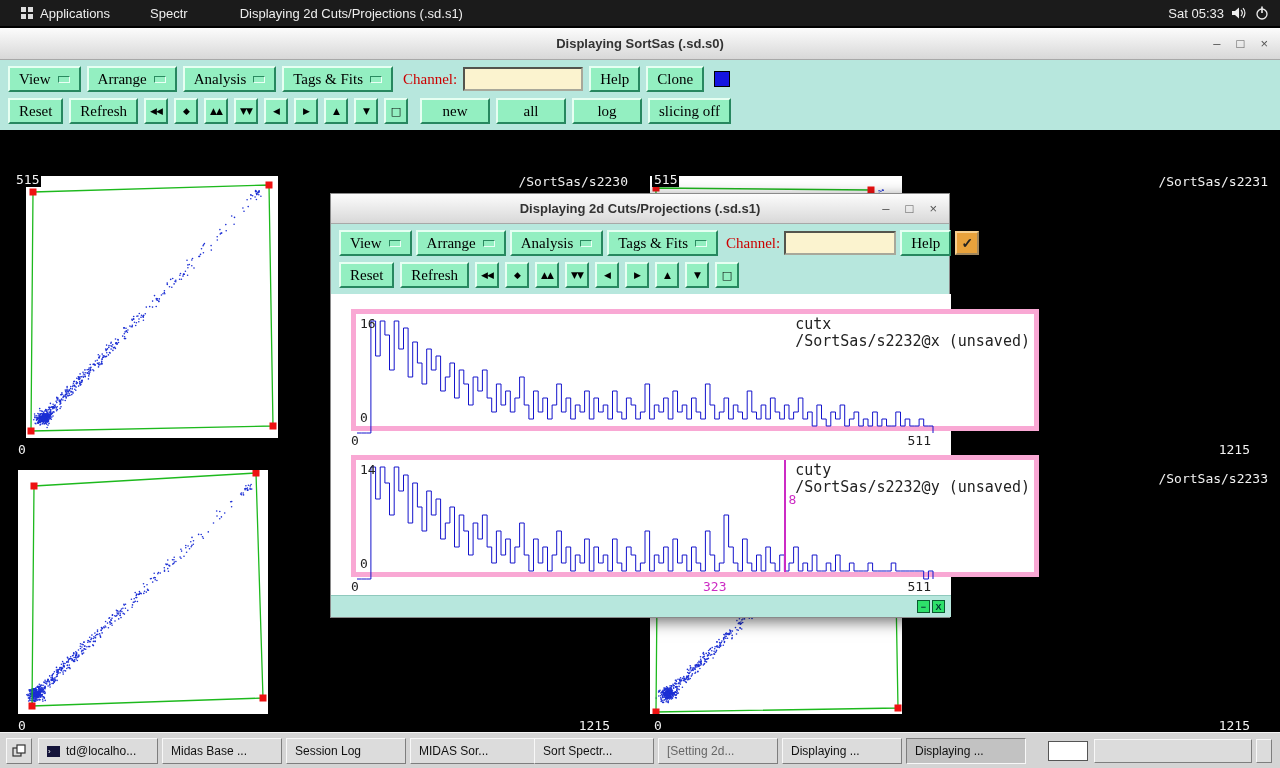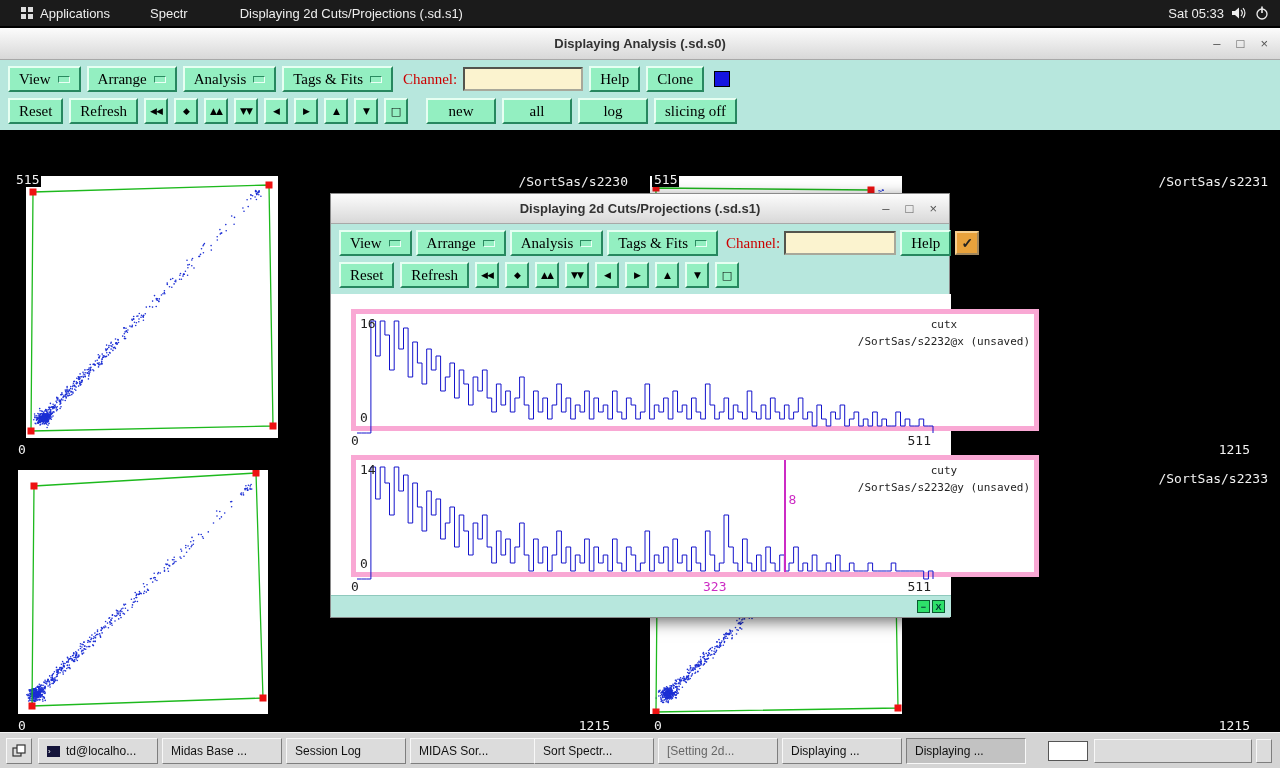--- a/index.html
+++ b/index.html
@@ -39,21 +39,21 @@
   .mini { position:absolute; display:flex; gap:2px; }
   .mini span { width:13px; height:13px; background:#2ee06a; border:1px solid #0a5a30; color:#033; font-size:9px; font-weight:bold; display:inline-flex; align-items:center; justify-content:center; font-family:"Liberation Sans",sans-serif; }
 
   
   .dialog { position:absolute; left:330px; top:193px; width:620px; height:425px; background:#fff; border:1px solid #8a8a8a; box-shadow:3px 4px 14px rgba(0,0,0,.55); z-index:50; }
   .dialog .titlebar { height:30px; }
   .dialog .toolbar { top:30px; height:70px; }
   .dbody { position:absolute; left:0; top:100px; width:620px; height:303px; background:#fff; }
   .histpanel { position:absolute; left:20px; width:688px; height:122px; border:5px solid #f9a8d4; background:#fff; }
   .hlbl { position:absolute; font-family:"DejaVu Sans Mono",monospace; font-size:13px; color:#222; }
-  .hright { position:absolute; right:4px; top:2px; text-align:center; font-family:"DejaVu Sans Mono",monospace; font-size:11px; color:#222; line-height:17px; }
+  .hright { position:absolute; right:4px; top:2px; text-align:left; font-family:"DejaVu Sans Mono",monospace; font-size:15px; color:#222; line-height:17px; }
   .haxis { position:absolute; left:20px; width:580px; height:16px; display:flex; justify-content:space-between; font-family:"DejaVu Sans Mono",monospace; font-size:13px; color:#222; }
   .cursor { position:absolute; top:0; bottom:0; width:2px; background:#cc2bc4; }
   .cval { position:absolute; font-family:"DejaVu Sans Mono",monospace; font-size:13px; color:#cc2bc4; }
   .dstrip { position:absolute; left:0; bottom:0; width:620px; height:22px; background:#b7e7dd; border-top:1px solid #8fc9bd; }
 
   
   .taskbar { position:absolute; left:0; top:732px; width:1280px; height:36px; background:#d4d4d4; border-top:1px solid #f2f2f2; z-index:200; }
   .task-btn { position:absolute; top:5px; height:26px; background:#dcdcdc; border:1px solid; border-color:#f8f8f8 #7e7e7e #7e7e7e #f8f8f8; font-size:12px; color:#111; display:flex; align-items:center; padding:0 8px; gap:6px; overflow:hidden; white-space:nowrap; cursor:default; }
   .task-btn.active { background:#c2c2c2; border-color:#7e7e7e #f8f8f8 #f8f8f8 #7e7e7e; }
   .task-btn.dim { color:#666; }
@@ -90,21 +90,21 @@
     <svg width="16" height="16" viewBox="0 0 16 16">
         <circle cx="8" cy="9" r="5" stroke="#eee" stroke-width="1.3" fill="none"></circle>
         <line x1="8" y1="1.5" x2="8" y2="8" stroke="#eee" stroke-width="1.6"></line>
       </svg>
   </div>
 </div>
 
 <div class="abs" style="left:0;top:28px;width:1280px;height:704px;background:#000;">
 
   <div class="titlebar">
-    <span>Displaying Analysis (.sd.s0)</span>
+    <span>Displaying SortSas (.sd.s0)</span>
     <span class="winbtns">
       <span>–</span>
       <span>□</span>
       <span>×</span>
     </span>
   </div>
 
   <div class="toolbar" style="top:32px;height:70px;">
     <div class="trow" style="top:6px">
       <button class="gbtn">
@@ -134,21 +134,21 @@
       <button class="gbtn">Refresh</button>
       <button class="gbtn nav">◀◀</button>
       <button class="gbtn nav">◆</button>
       <button class="gbtn nav">▲▲</button>
       <button class="gbtn nav">▼▼</button>
       <button class="gbtn nav">◀</button>
       <button class="gbtn nav">▶</button>
       <button class="gbtn nav">▲</button>
       <button class="gbtn nav">▼</button>
       <button class="gbtn nav" style="font-size:11px;font-weight:bold;letter-spacing:0">□</button>
-      <button class="gbtn quick" style="margin-left:12px">new</button>
+      <button class="gbtn quick" style="margin-left:6px">new</button>
       <button class="gbtn quick">all</button>
       <button class="gbtn quick">log</button>
       <button class="gbtn quick">slicing off</button>
     </div>
   </div>
 
   <div class="content">
 
     <div class="cell" style="left:0;top:0;width:640px;height:300px">
       <div class="plotbox" style="left:26px;top:18px;width:252px;height:262px">

